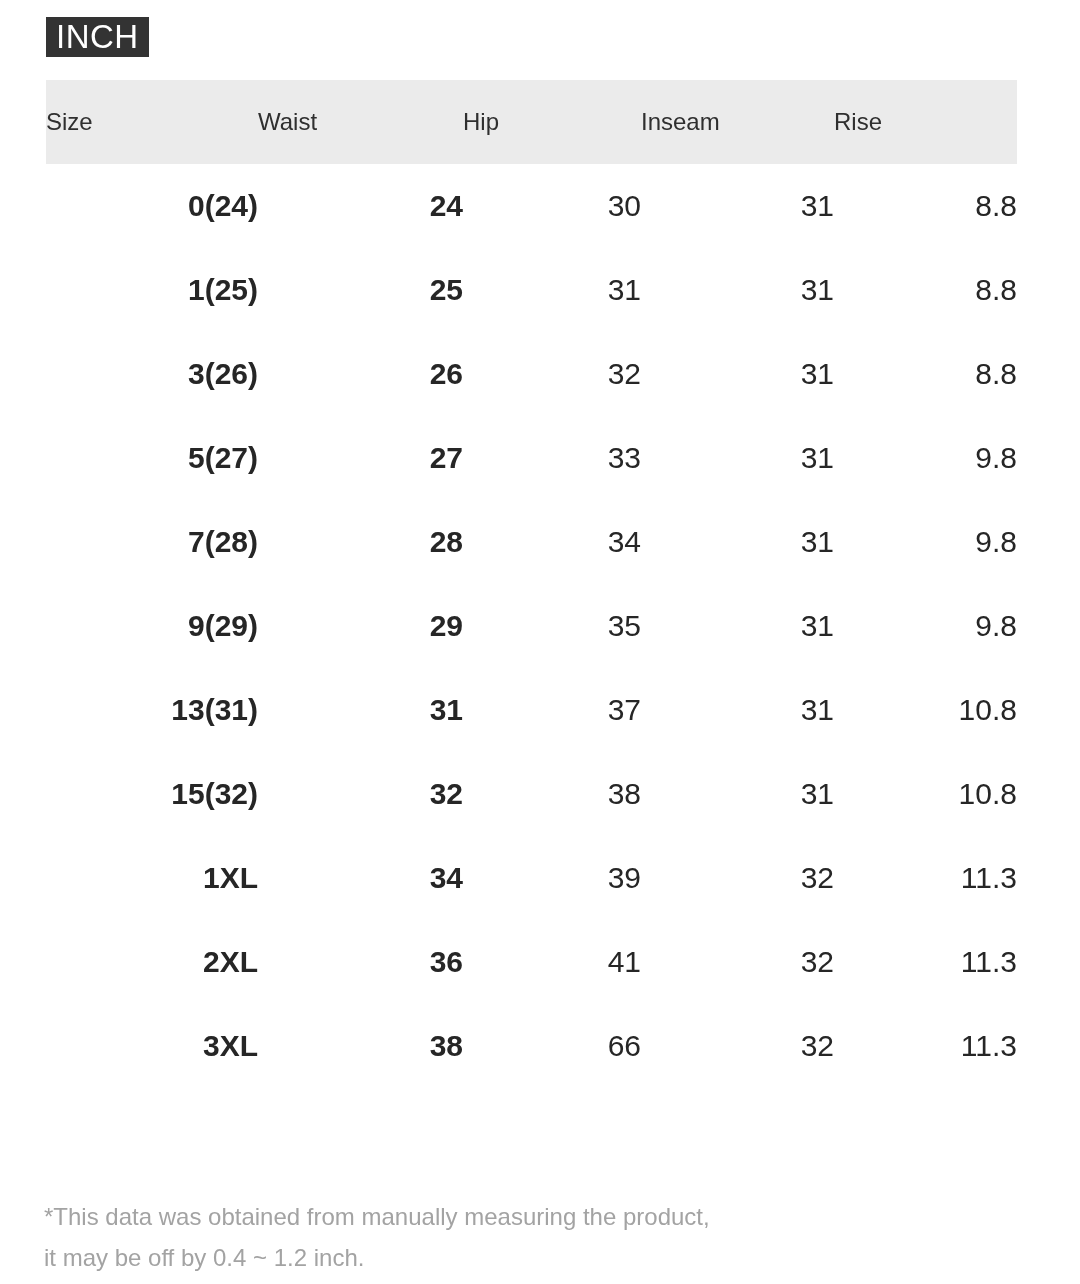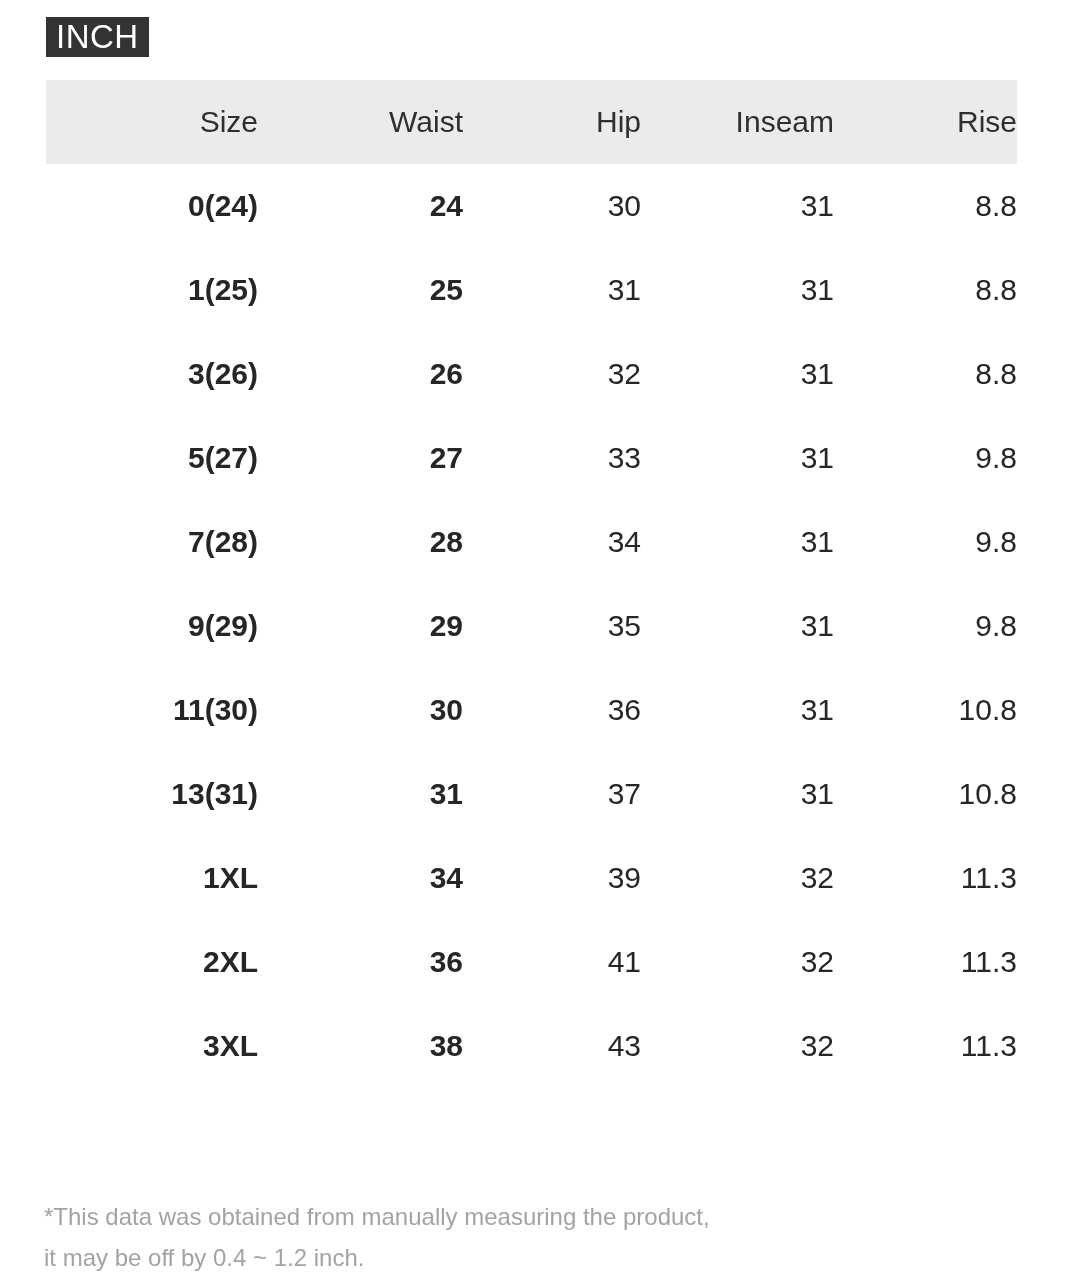--- a/index.html
+++ b/index.html
@@ -49,24 +49,24 @@
   }
   .size-table col.c-size   { width: 212px; }
   .size-table col.c-waist  { width: 205px; }
   .size-table col.c-hip    { width: 178px; }
   .size-table col.c-inseam { width: 193px; }
   .size-table col.c-rise   { width: 183px; }
 
   .size-table thead th {
     background: #ebebeb;
     height: 84px;
-    font-size: 30px;
+    font-size: 24px;
     font-weight: normal;
     color: #2f2f2f;
-    text-align: right;
+    text-align: left;
     vertical-align: middle;
     padding: 0;
   }
 
   .size-table tbody td {
     height: 84px;
     font-size: 30px;
     text-align: right;
     vertical-align: middle;
     padding: 0;
@@ -151,51 +151,51 @@
           <td class="col-rise">9.8</td>
         </tr>
         <tr>
           <td class="col-size">9(29)</td>
           <td class="col-waist">29</td>
           <td class="col-hip">35</td>
           <td class="col-inseam">31</td>
           <td class="col-rise">9.8</td>
         </tr>
         <tr>
-          <td class="col-size">11(30)</td>
-          <td class="col-waist">30</td>
-          <td class="col-hip">36</td>
-          <td class="col-inseam">31</td>
-          <td class="col-rise">10.8</td>
-        </tr>
-        <tr>
           <td class="col-size">13(31)</td>
           <td class="col-waist">31</td>
           <td class="col-hip">37</td>
+          <td class="col-inseam">31</td>
+          <td class="col-rise">10.8</td>
+        </tr>
+        <tr>
+          <td class="col-size">15(32)</td>
+          <td class="col-waist">32</td>
+          <td class="col-hip">38</td>
           <td class="col-inseam">31</td>
           <td class="col-rise">10.8</td>
         </tr>
         <tr>
           <td class="col-size">1XL</td>
           <td class="col-waist">34</td>
           <td class="col-hip">39</td>
           <td class="col-inseam">32</td>
           <td class="col-rise">11.3</td>
         </tr>
         <tr>
           <td class="col-size">2XL</td>
           <td class="col-waist">36</td>
           <td class="col-hip">41</td>
           <td class="col-inseam">32</td>
           <td class="col-rise">11.3</td>
         </tr>
         <tr>
           <td class="col-size">3XL</td>
           <td class="col-waist">38</td>
-          <td class="col-hip">43</td>
+          <td class="col-hip">66</td>
           <td class="col-inseam">32</td>
           <td class="col-rise">11.3</td>
         </tr>
       </tbody>
   </table>
 
   <div class="footnote">*This data was obtained from manually measuring the product,
  it may be off by 0.4 ~ 1.2 inch.</div>
 
 </div>

